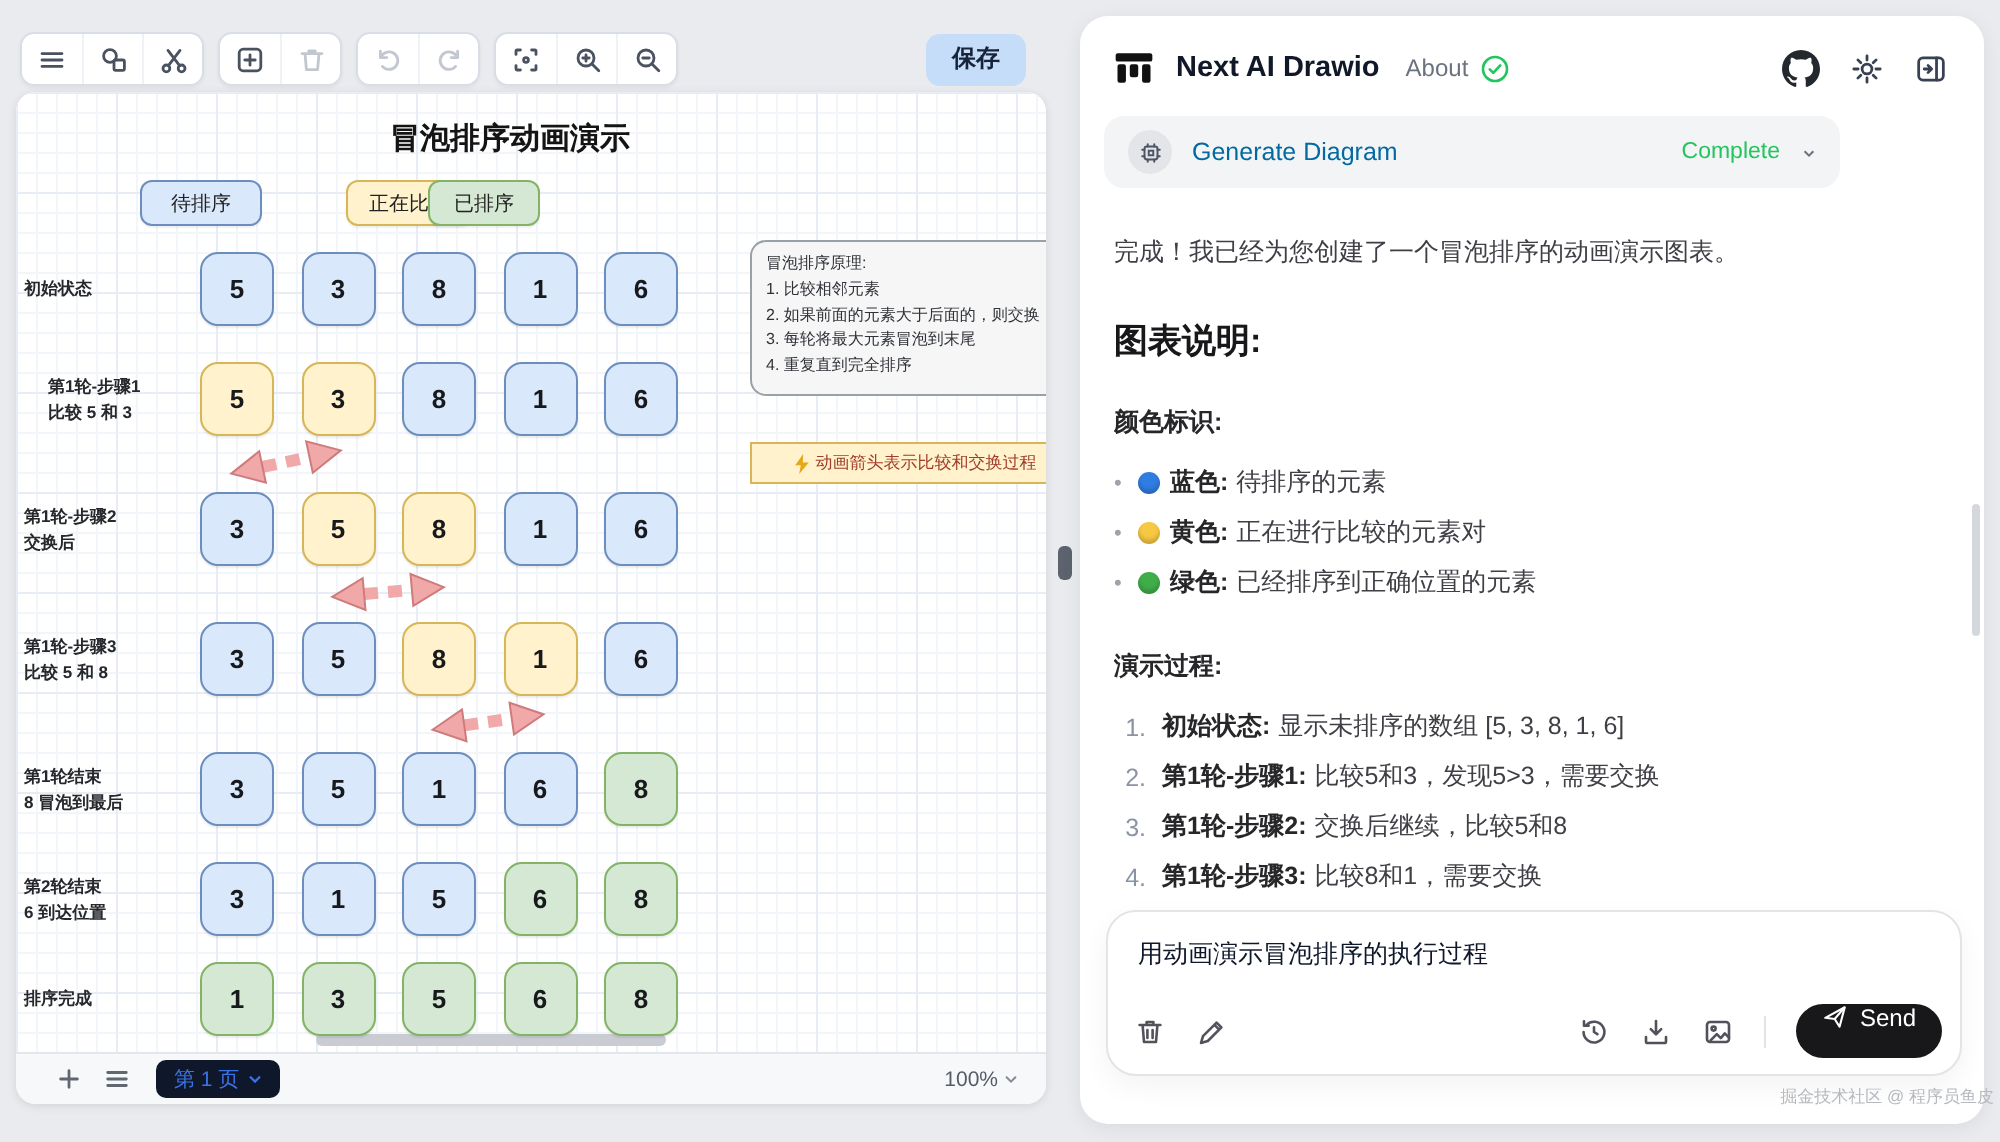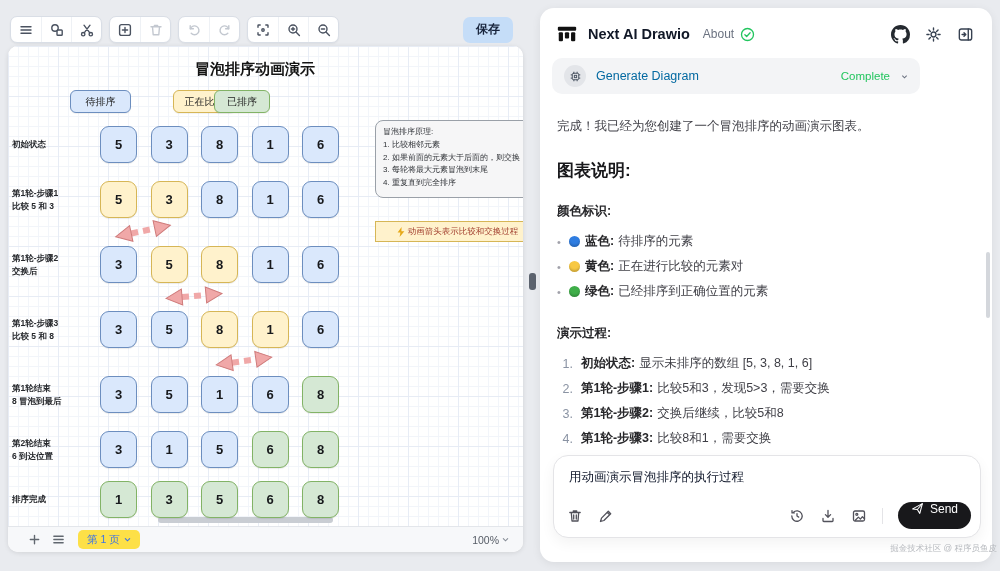--- a/index.html
+++ b/index.html
@@ -29,21 +29,21 @@
   .rlabel { position:absolute; left:4px; width:86px; display:flex; flex-direction:column; justify-content:center; font-size:8.5px; font-weight:bold; color:#26282c; line-height:1.45; }
   .cell { position:absolute; width:37px; height:37px; border-radius:9px; border:1px solid; display:flex; align-items:center; justify-content:center; font-size:13px; font-weight:bold; color:#17191c; box-shadow:0 1px 1px rgba(0,0,0,.08); }
   .arrow { position:absolute; width:64px; height:22px; }
   .pnote { position:absolute; left:367px; top:74px; width:170px; height:78px; background:#f6f6f7; border:1px solid #9aa0a8; border-radius:8px; padding:5px 7px; font-size:8px; line-height:1.6; color:#2f3237; }
   .tnote { position:absolute; left:367px; top:175px; width:165px; height:21px; background:#fff2cc; border:1px solid #d6b656; display:flex; align-items:center; justify-content:center; gap:3px; font-size:8.5px; color:#a13d2d; }
   .hscroll { position:absolute; left:150px; top:471px; width:175px; height:6px; background:#c9cdd3; border-radius:3px; }
 
   .pagebar { position:absolute; left:0; top:480px; width:515px; height:26px; background:#f7f8fa; border-top:1px solid #e3e6eb; display:flex; align-items:center; padding:0 14px; }
   .pagebar svg { stroke:#61676f; fill:none; stroke-width:1.5; stroke-linecap:round; }
   .pb-ico { width:24px; display:flex; justify-content:center; cursor:pointer; }
-  .page-tab { margin-left:8px; height:19px; padding:0 9px; background:#fde047; border-radius:5px; display:flex; align-items:center; gap:4px; color:#3b72e8; font-size:10.5px; cursor:pointer; }
+  .page-tab { margin-left:8px; height:19px; padding:0 9px; background:#0f172a; border-radius:5px; display:flex; align-items:center; gap:4px; color:#3b72e8; font-size:10.5px; cursor:pointer; }
   .zoom-ind { margin-left:auto; font-size:10.5px; color:#565c66; display:flex; align-items:center; gap:3px; cursor:pointer; }
   .chev { display:inline-block; width:7px; height:7px; }
 
   .divider-grip { position:absolute; left:529px; top:273px; width:7px; height:17px; background:#5c636e; border-radius:3px; cursor:col-resize; }
 
   
   .chat-card { position:absolute; left:540px; top:8px; width:452px; height:554px; background:#fff; border-radius:14px; box-shadow:0 2px 10px rgba(0,0,0,.07); }
   .chat-header { display:flex; align-items:center; padding:15px 18px 9px 16px; }
   .chat-header .title { margin-left:10px; font-size:14.5px; font-weight:bold; color:#111827; }
   .chat-header .about { margin-left:13px; font-size:12px; color:#6b7280; cursor:pointer; }
@@ -177,21 +177,21 @@
         <div class="chip" style="left: 134px; top: 44px; width: 63px; background: rgb(255, 242, 204); border-color: rgb(214, 182, 86); margin-left: 31px;">正在比较</div>
         <div class="chip" style="left: 206px; top: 44px; width: 56px; background: rgb(213, 232, 212); border-color: rgb(130, 179, 102);">已排序</div>
         <div class="rlabel" style="top: 80px; height: 37px;">
           <span>初始状态</span>
         </div>
         <div class="cell" style="left: 92px; top: 80px; background: rgb(218, 232, 252); border-color: rgb(108, 142, 191);">5</div>
         <div class="cell" style="left: 142.5px; top: 80px; background: rgb(218, 232, 252); border-color: rgb(108, 142, 191);">3</div>
         <div class="cell" style="left: 193px; top: 80px; background: rgb(218, 232, 252); border-color: rgb(108, 142, 191);">8</div>
         <div class="cell" style="left: 243.5px; top: 80px; background: rgb(218, 232, 252); border-color: rgb(108, 142, 191);">1</div>
         <div class="cell" style="left: 294px; top: 80px; background: rgb(218, 232, 252); border-color: rgb(108, 142, 191);">6</div>
-        <div class="rlabel" style="top: 135px; height: 37px;">
+        <div class="rlabel" style="top: 135px; height: 37px; margin-left: 12px;">
           <span>第1轮-步骤1</span>
           <span>比较 5 和 3</span>
         </div>
         <div class="cell" style="left: 92px; top: 135px; background: rgb(255, 242, 204); border-color: rgb(214, 182, 86);">5</div>
         <div class="cell" style="left: 142.5px; top: 135px; background: rgb(255, 242, 204); border-color: rgb(214, 182, 86);">3</div>
         <div class="cell" style="left: 193px; top: 135px; background: rgb(218, 232, 252); border-color: rgb(108, 142, 191);">8</div>
         <div class="cell" style="left: 243.5px; top: 135px; background: rgb(218, 232, 252); border-color: rgb(108, 142, 191);">1</div>
         <div class="cell" style="left: 294px; top: 135px; background: rgb(218, 232, 252); border-color: rgb(108, 142, 191);">6</div>
         <div class="arrow" style="left: 103px; top: 174px;"><svg width="64" height="22" viewBox="0 0 64 22" style="transform:rotate(-12deg)">
      <line x1="20" y1="11" x2="44" y2="11" stroke="#f0a8a8" stroke-width="6" stroke-dasharray="7 5"></line>

